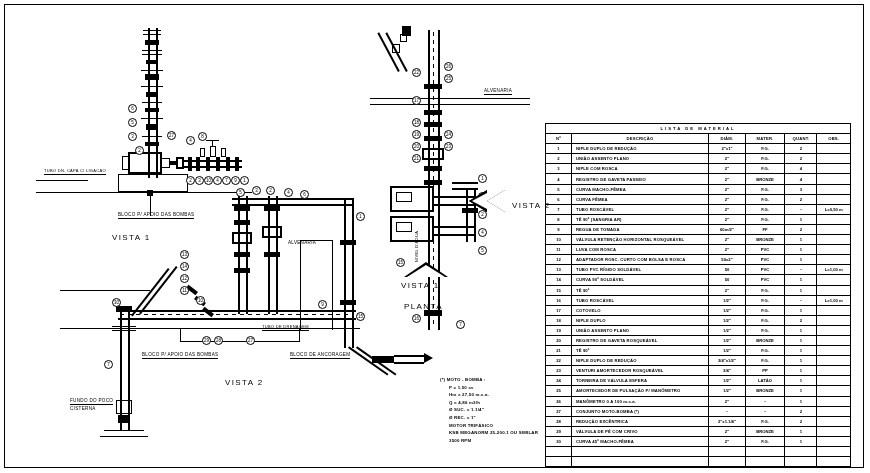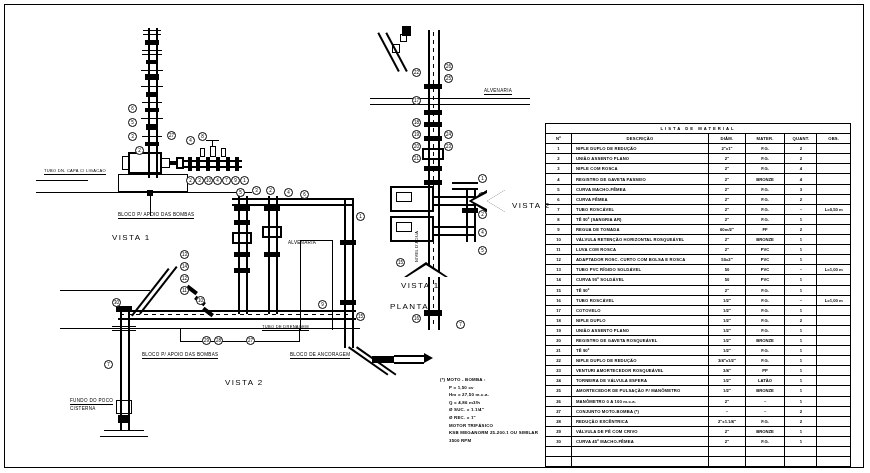--- a/index.html
+++ b/index.html
@@ -297,21 +297,21 @@
   <div class="vista" style="left:512px;top:201px;">VISTA 2</div>
 
   <div style="position:absolute;left:404px;top:262px;">
     <div style="position:absolute;width:0;height:0;border-left:22px solid transparent;
          border-right:22px solid transparent;border-bottom:15px solid #000;"></div>
     <div style="position:absolute;left:3px;top:3px;width:0;height:0;
          border-left:19px solid transparent;border-right:19px solid transparent;
          border-bottom:12px solid #fff;"></div>
   </div>
   <div class="vista" style="left:401px;top:281px;">VISTA 1</div>
-  <div class="vista" style="left:390px;top:302px;">PLANTA</div>
+  <div class="vista" style="left:404px;top:302px;">PLANTA</div>
 
   <div class="note">
     <div>(*) MOTO - BOMBA :</div>
     <div style="padding-left:9px;">P = 1,50 cv</div>
     <div style="padding-left:9px;">Hm = 27,50 m.c.a.</div>
     <div style="padding-left:9px;">Q = 4,86 m3/h</div>
     <div style="padding-left:9px;">Ø SUC. = 1.1/4"</div>
     <div style="padding-left:9px;">Ø REC. = 1"</div>
     <div style="padding-left:9px;">MOTOR TRIFÁSICO</div>
     <div style="padding-left:9px;">KSB MEGANORM 25-200.1 OU SIMILAR</div>

